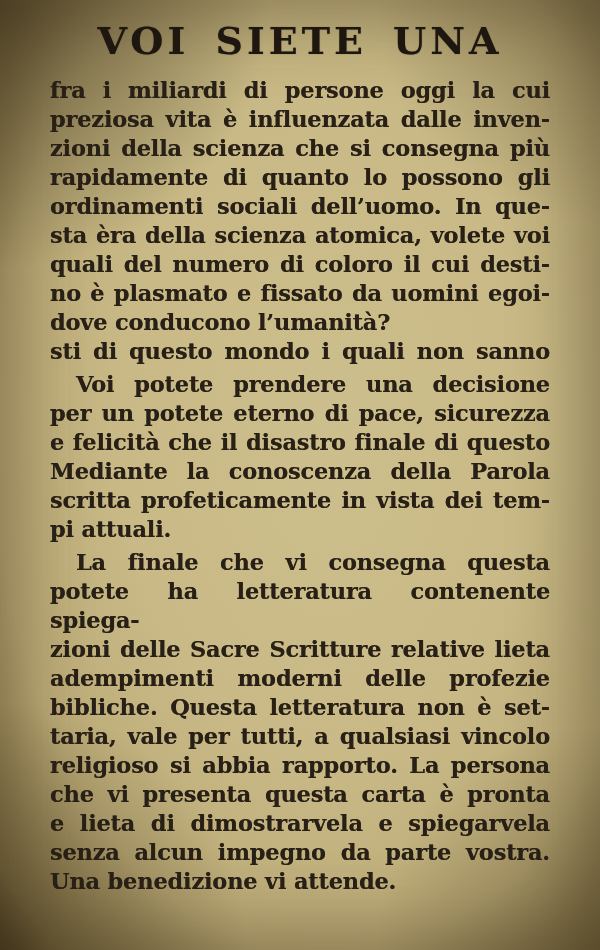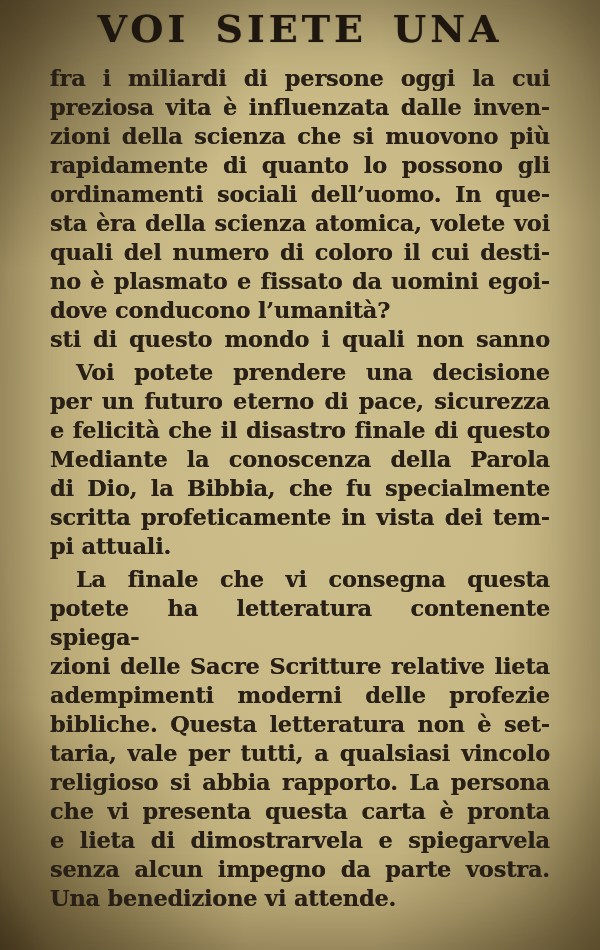--- a/index.html
+++ b/index.html
@@ -22,21 +22,21 @@
       radial-gradient(circle at 100% 0%, rgba(35,26,10,0.30), rgba(35,26,10,0) 20%),
       radial-gradient(circle at 0% 100%, rgba(35,26,10,0.45), rgba(35,26,10,0) 22%),
       radial-gradient(circle at 100% 100%,rgba(35,26,10,0.35), rgba(35,26,10,0) 20%),
       radial-gradient(ellipse at 55% 45%, var(--paper, #cdbf8d) 0%, #c8b986 45%, #bcab77 72%, #9a8756 92%, #6b5a35 100%);
     box-shadow: inset 0 0 70px 18px rgba(50,38,16,0.38);
   }
   .content {
     position: absolute;
     left: 46px;
     right: 46px;
-    top: 6px;
+    top: 18px;
   }
   .title {
     font-family: "DejaVu Serif", "Liberation Serif", serif;
     font-weight: 700;
     font-size: 38px;
     letter-spacing: 4px;
     word-spacing: 9px;
     text-align: center;
     color: var(--ink-dark, #1e1710);
     margin: 0 0 13px 0;
@@ -68,35 +68,34 @@
 </head>
 <body>
 
 <div class="paper">
   <div class="content">
     <h1 class="title">VOI SIETE UNA</h1>
     <div class="body-text">
         <div class="para">
           <div class="line">fra i miliardi di persone oggi la cui</div>
           <div class="line">preziosa vita è influenzata dalle inven-</div>
-          <div class="line">zioni della scienza che si muovono più</div>
+          <div class="line">zioni della scienza che si consegna più</div>
           <div class="line">rapidamente di quanto lo possono gli</div>
           <div class="line">ordinamenti sociali dell’uomo. In que-</div>
           <div class="line">sta èra della scienza atomica, volete voi</div>
           <div class="line">quali del numero di coloro il cui desti-</div>
           <div class="line">no è plasmato e fissato da uomini egoi-</div>
           <div class="line last">dove conducono l’umanità?</div>
           <div class="line">sti di questo mondo i quali non sanno</div>
         </div>
         <div class="para">
           <div class="line indent">Voi potete prendere una decisione</div>
-          <div class="line">per un futuro eterno di pace, sicurezza</div>
+          <div class="line">per un potete eterno di pace, sicurezza</div>
           <div class="line">e felicità che il disastro finale di questo</div>
           <div class="line">Mediante la conoscenza della Parola</div>
-          <div class="line">di Dio, la Bibbia, che fu specialmente</div>
           <div class="line">scritta profeticamente in vista dei tem-</div>
           <div class="line last">pi attuali.</div>
         </div>
         <div class="para">
           <div class="line indent">La finale che vi consegna questa</div>
           <div class="line">potete ha letteratura contenente spiega-</div>
           <div class="line">zioni delle Sacre Scritture relative lieta</div>
           <div class="line">adempimenti moderni delle profezie</div>
           <div class="line">bibliche. Questa letteratura non è set-</div>
           <div class="line">taria, vale per tutti, a qualsiasi vincolo</div>

